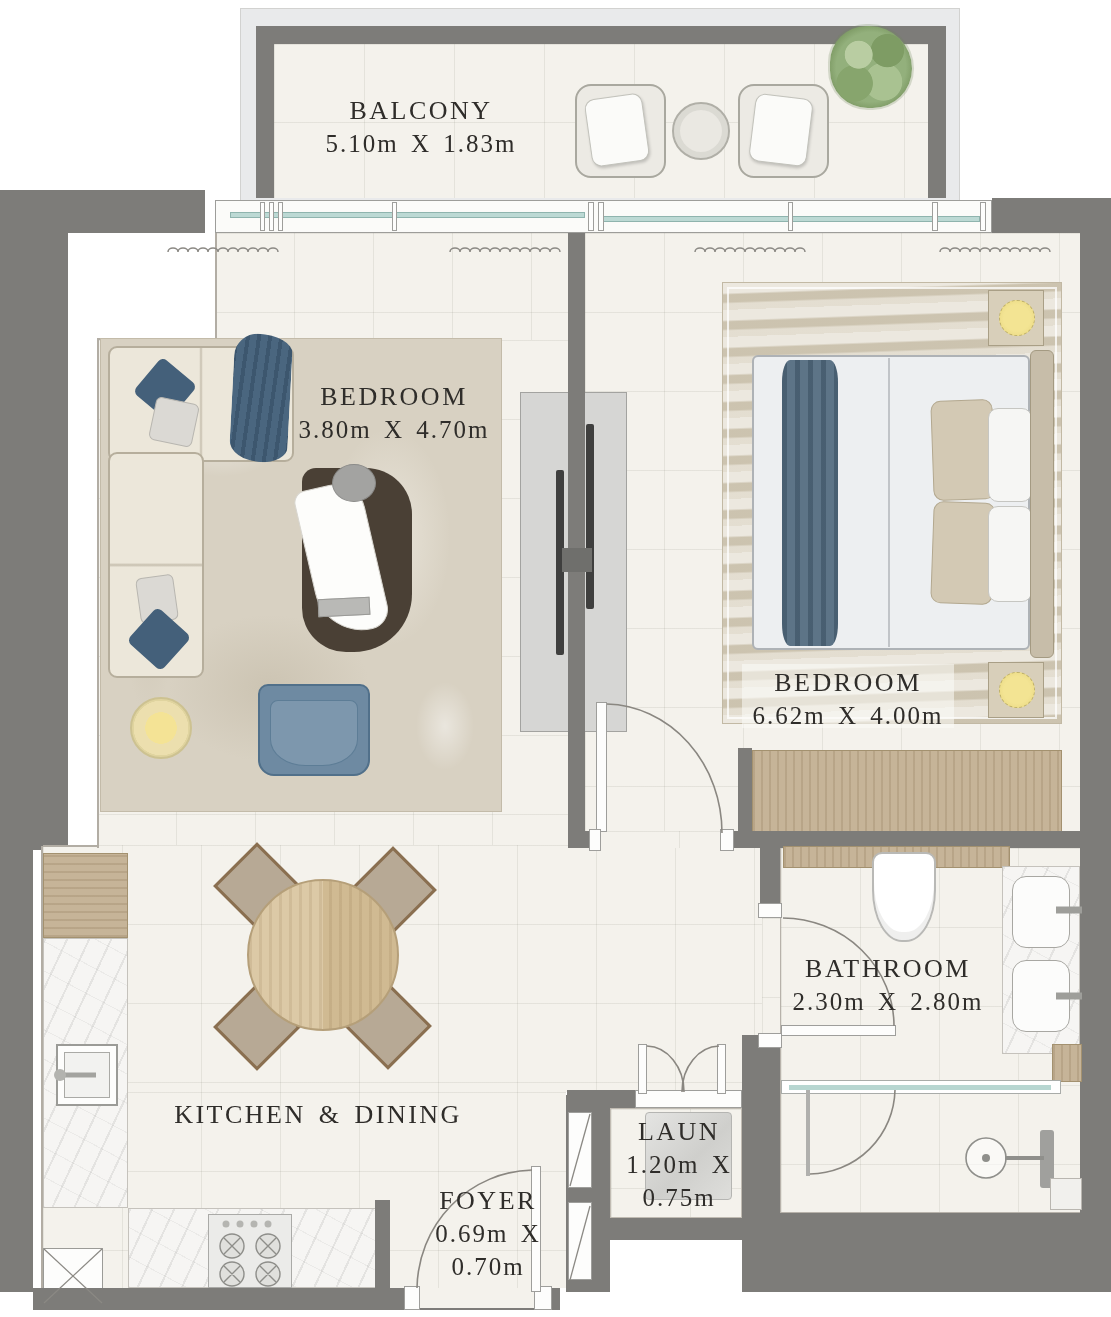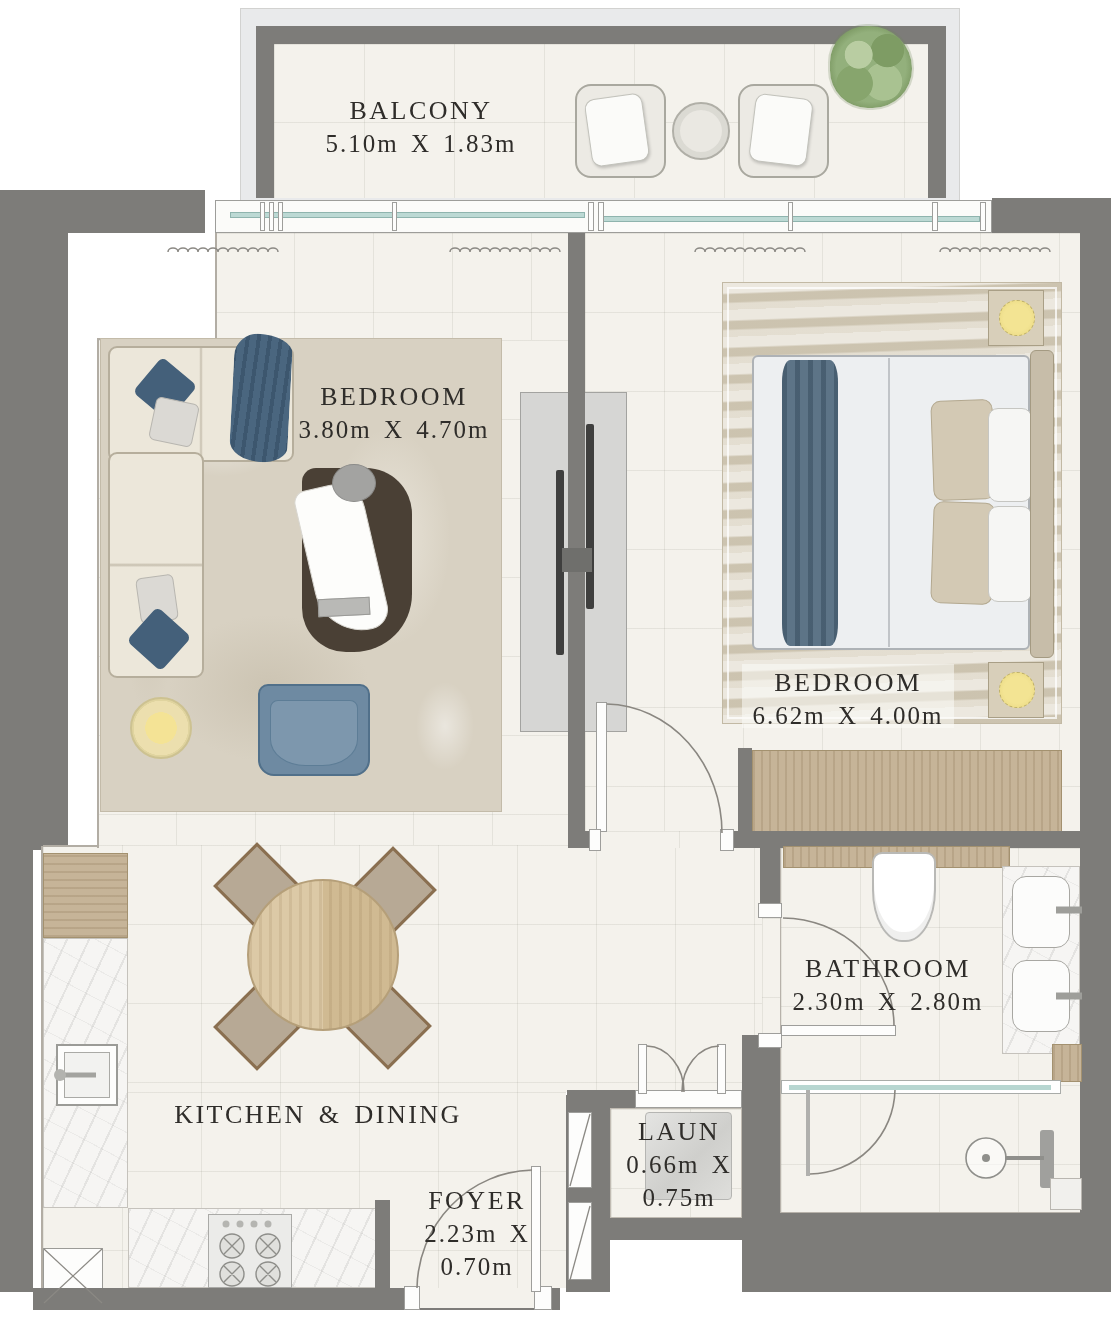--- a/index.html
+++ b/index.html
@@ -264,22 +264,22 @@
   </div>
   <div class="lbl" style="left:888px;top:952px;">
     <span class="name">BATHROOM</span>
     <span class="dims">2.30m X 2.80m</span>
   </div>
   <div class="lbl" style="left:318px;top:1098px;">
     <span class="name">KITCHEN &amp; DINING</span>
   </div>
   <div class="lbl" style="left:679px;top:1115px;">
     <span class="name">LAUN</span>
-    <span class="dims">0.66m X</span>
+    <span class="dims">1.20m X</span>
     <span class="dims">0.75m</span>
   </div>
-  <div class="lbl" style="left:477px;top:1184px;">
+  <div class="lbl" style="left:488px;top:1184px;">
     <span class="name">FOYER</span>
-    <span class="dims">2.23m X</span>
+    <span class="dims">0.69m X</span>
     <span class="dims">0.70m</span>
   </div>
 
 </div>
 
 </body></html>

